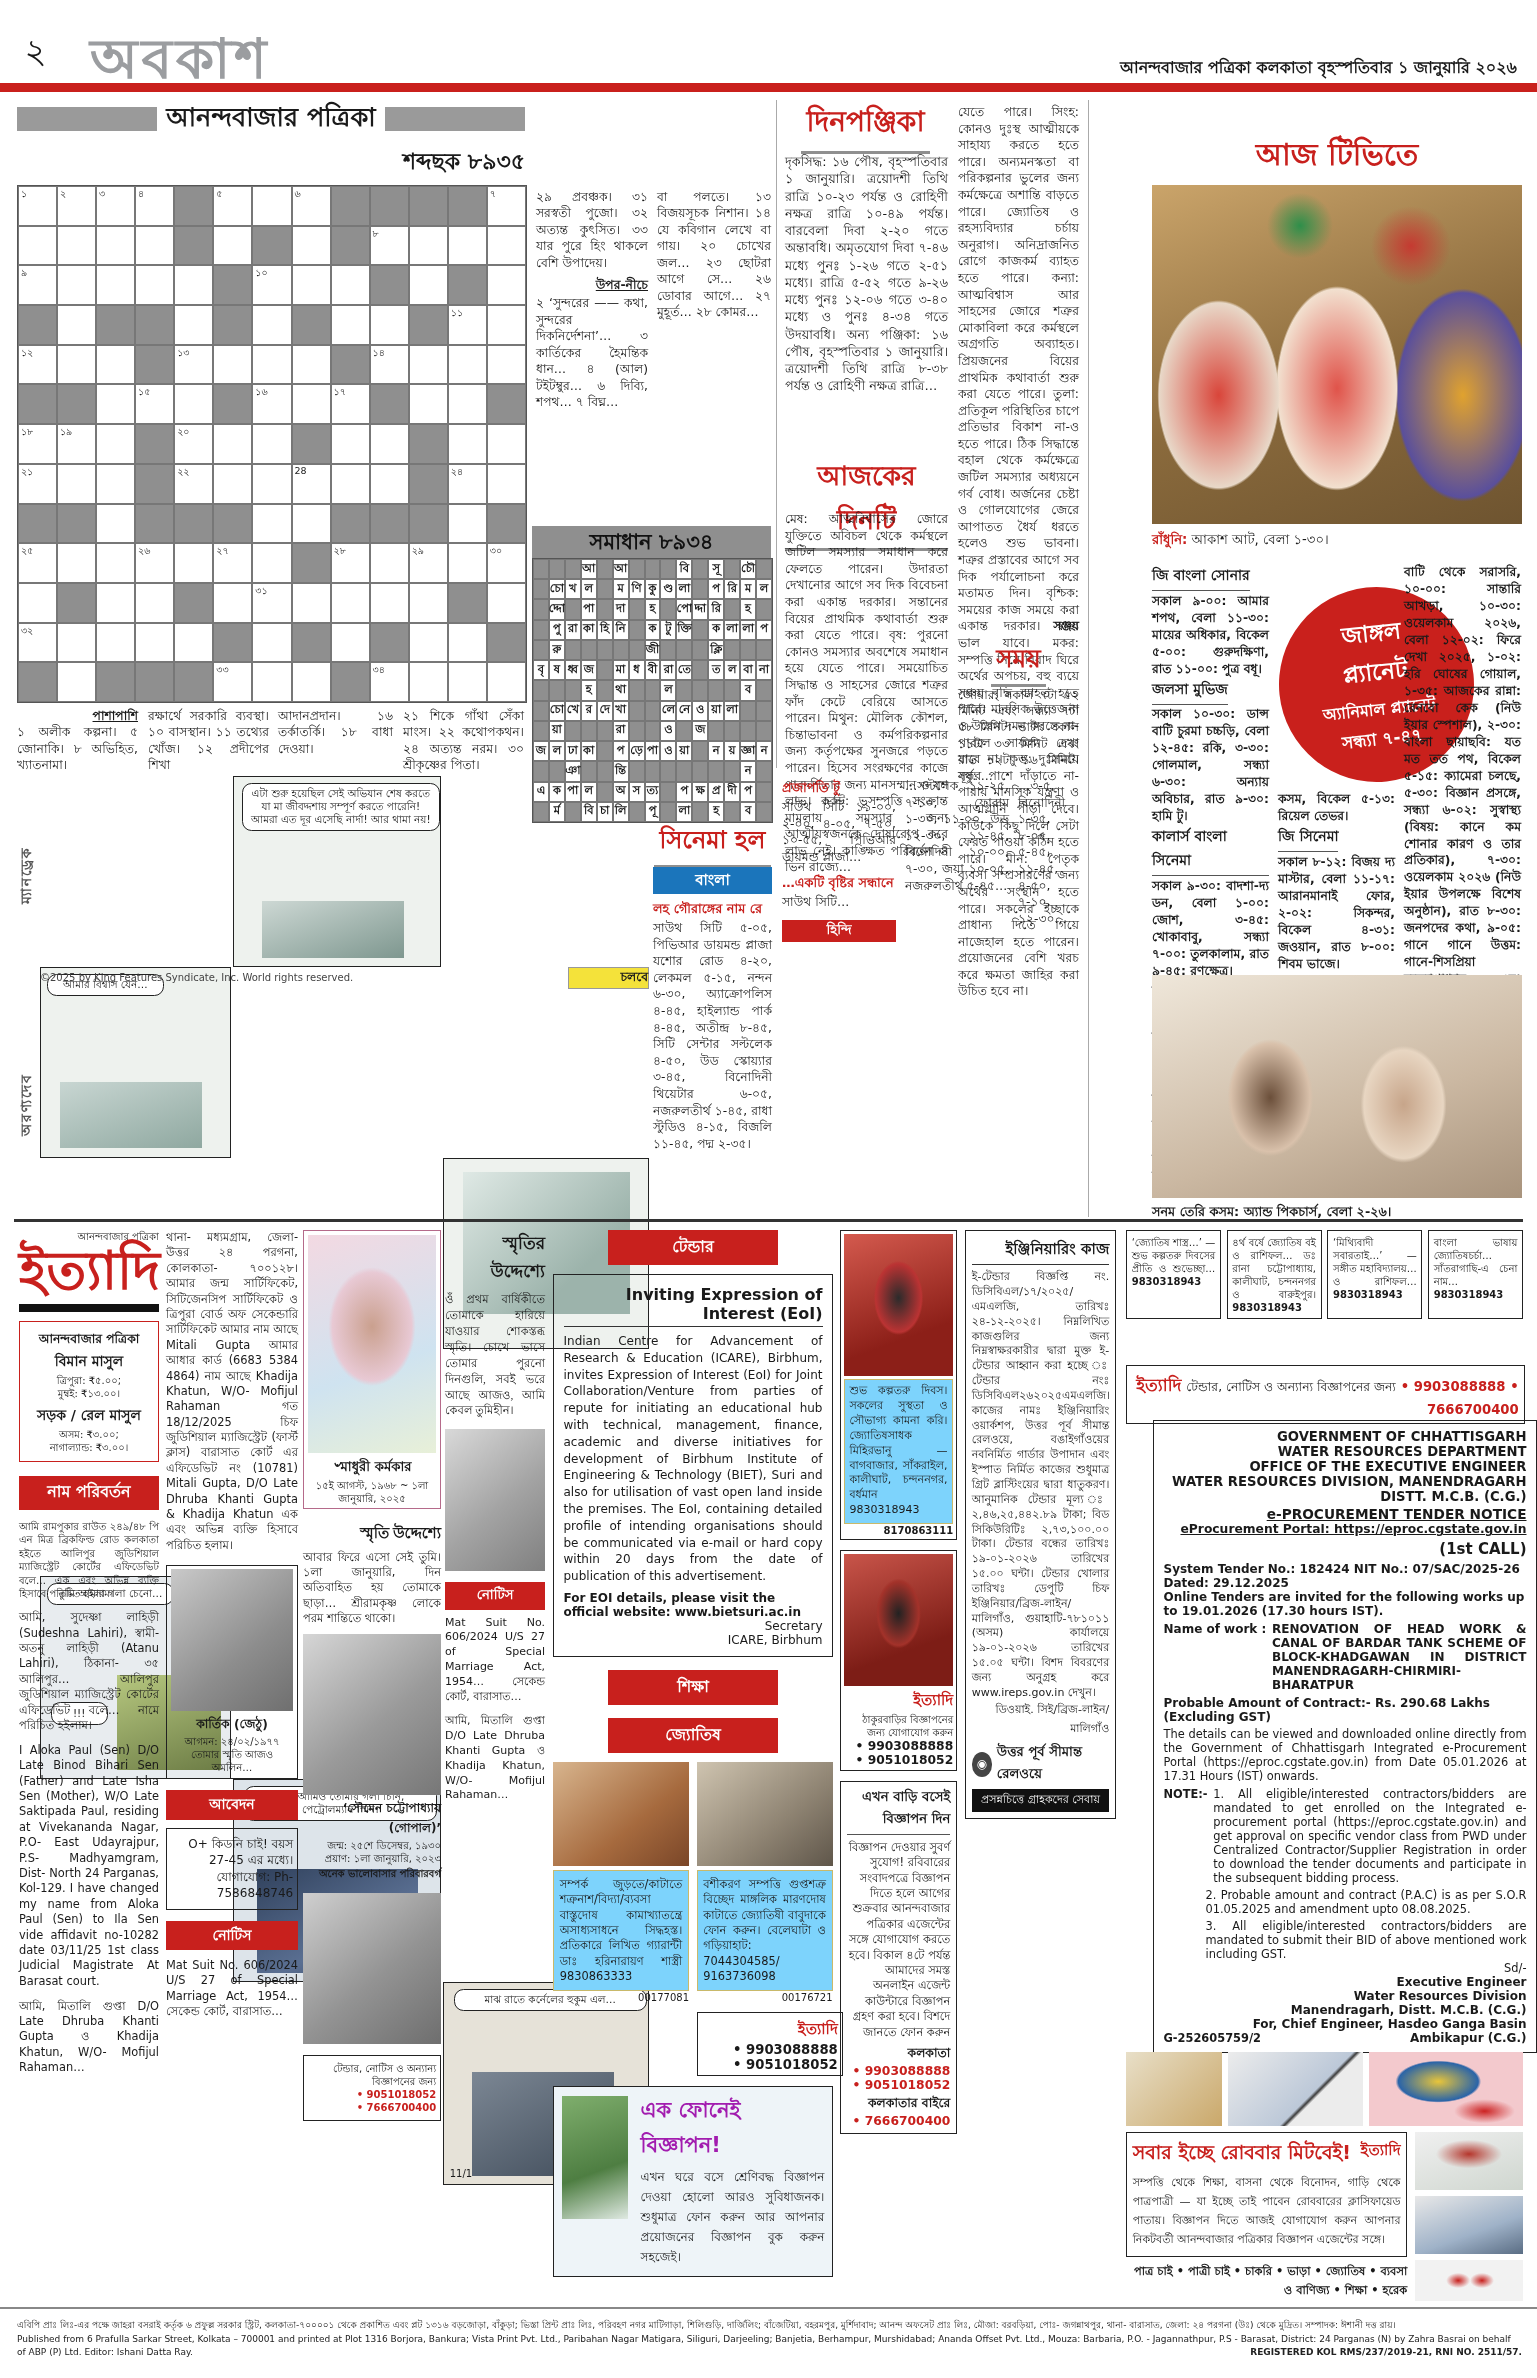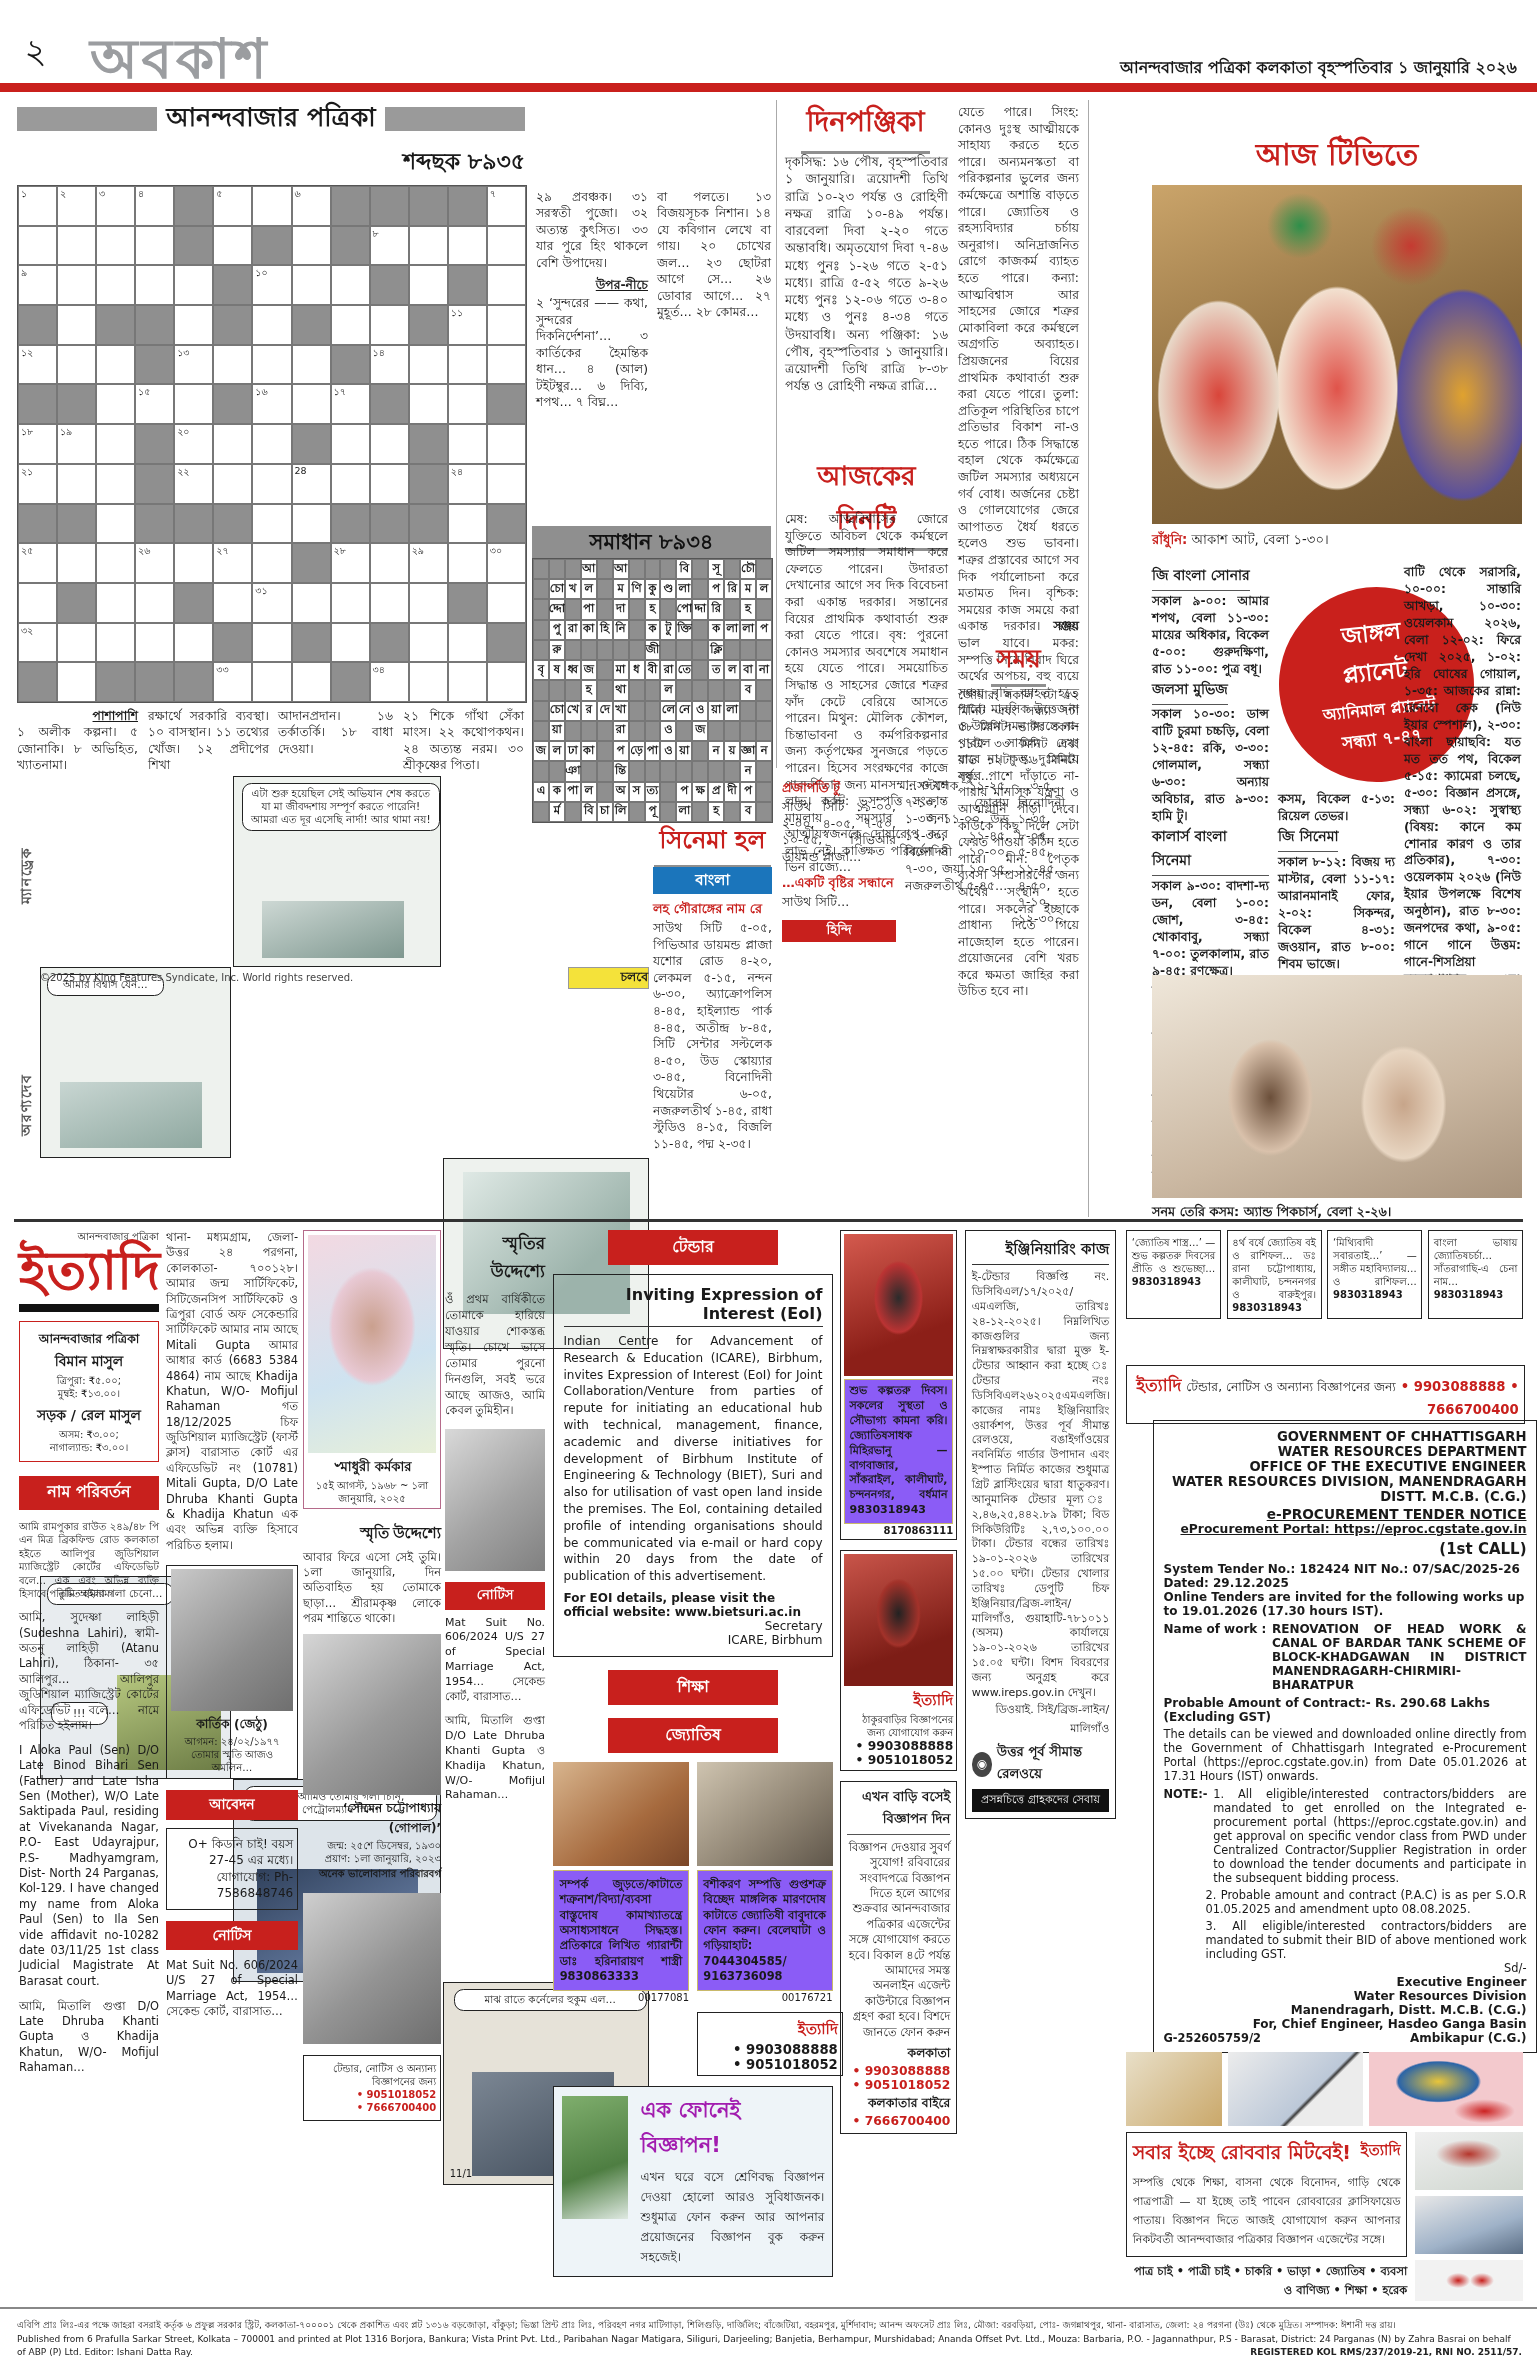--- a/index.html
+++ b/index.html
@@ -9,21 +9,21 @@
   .j{text-align:justify;}
   .ctr{text-align:right;}
   .b{font-weight:bold;}
   .red{color:#c8201d;}
   .redband{background:#c8201d;color:#fff;font-weight:bold;text-align:center;}
   .blueband{background:#1b75bb;color:#fff;font-weight:bold;text-align:center;}
   .graybar{background:#9a9a9a;}
   .rh{color:#c8201d;font-weight:bold;text-align:center;}
   .rh span{display:inline-block;border-bottom:3.8px solid #8f8f8f;padding:0 5.7px 3.8px;}
   .box{border:1.9px solid #222;}
-  .ybox{background:#8b5cf6;border:0.9px solid #c9b96a;font-weight:bold;}
+  .ybox{background:#7dd3fc;border:0.9px solid #c9b96a;}
   .ph{background:linear-gradient(135deg,#b9b9b9,#e3e3e3 55%,#9f9f9f);}
   .grid{display:grid;gap:0;border:1.9px solid #555;background:#fff;}
   .cell{border:0.9px solid #777;position:relative;background:#fff;}
   .cell.blk{background:#8f8f8f;}
   .cell span.num{position:absolute;top:0;left:1.9px;font-size:9.5px;color:#222;}
   .cell span.ltr{position:absolute;inset:0;display:flex;align-items:center;justify-content:center;font-size:11.4px;font-weight:bold;}
   .clue{font-size:12.3px;line-height:1.34;}
   .tvp{font-size:12.3px;line-height:1.38;font-weight:600;}
   .tvh{font-size:14px;font-weight:bold;border-bottom:1.9px solid #555;display:inline-block;padding-bottom:1.9px;margin-bottom:1.9px;}
   .dense{font-size:12px;line-height:1.35;}

